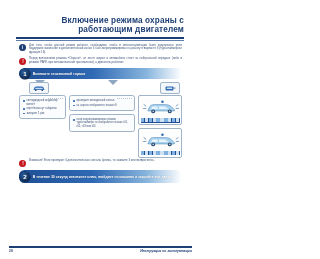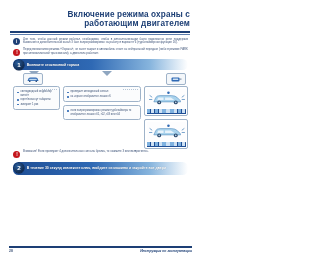--- a/index.html
+++ b/index.html
@@ -1,21 +1,21 @@
 <!DOCTYPE html>
 <html><head>
 <meta charset="utf-8">
 <style>
   html,body{margin:0;padding:0;}
   body{
     width:200px;height:259px;background:#ffffff;
     font-family:"Liberation Sans","DejaVu Sans",sans-serif;
     color:#1b3050;overflow:hidden;position:relative;
   }
-  .page{position:absolute;inset:0;padding:4px;}
+  .page{position:absolute;inset:0;padding:10px;}
 
   
   .header{padding:6px 6px 0 6px;}
   .title{
     text-align:right;font-size:8.2px;line-height:9.4px;font-weight:bold;
     color:#1d3f75;letter-spacing:.15px;padding-left:42px;
   }
   .rule-wrap{margin:2.5px 0 0 0;}
   .rule-thick{height:1.4px;background:#1d3f75;}
   .rule-thin{height:.6px;background:#5f7fae;margin-top:1.1px;}

